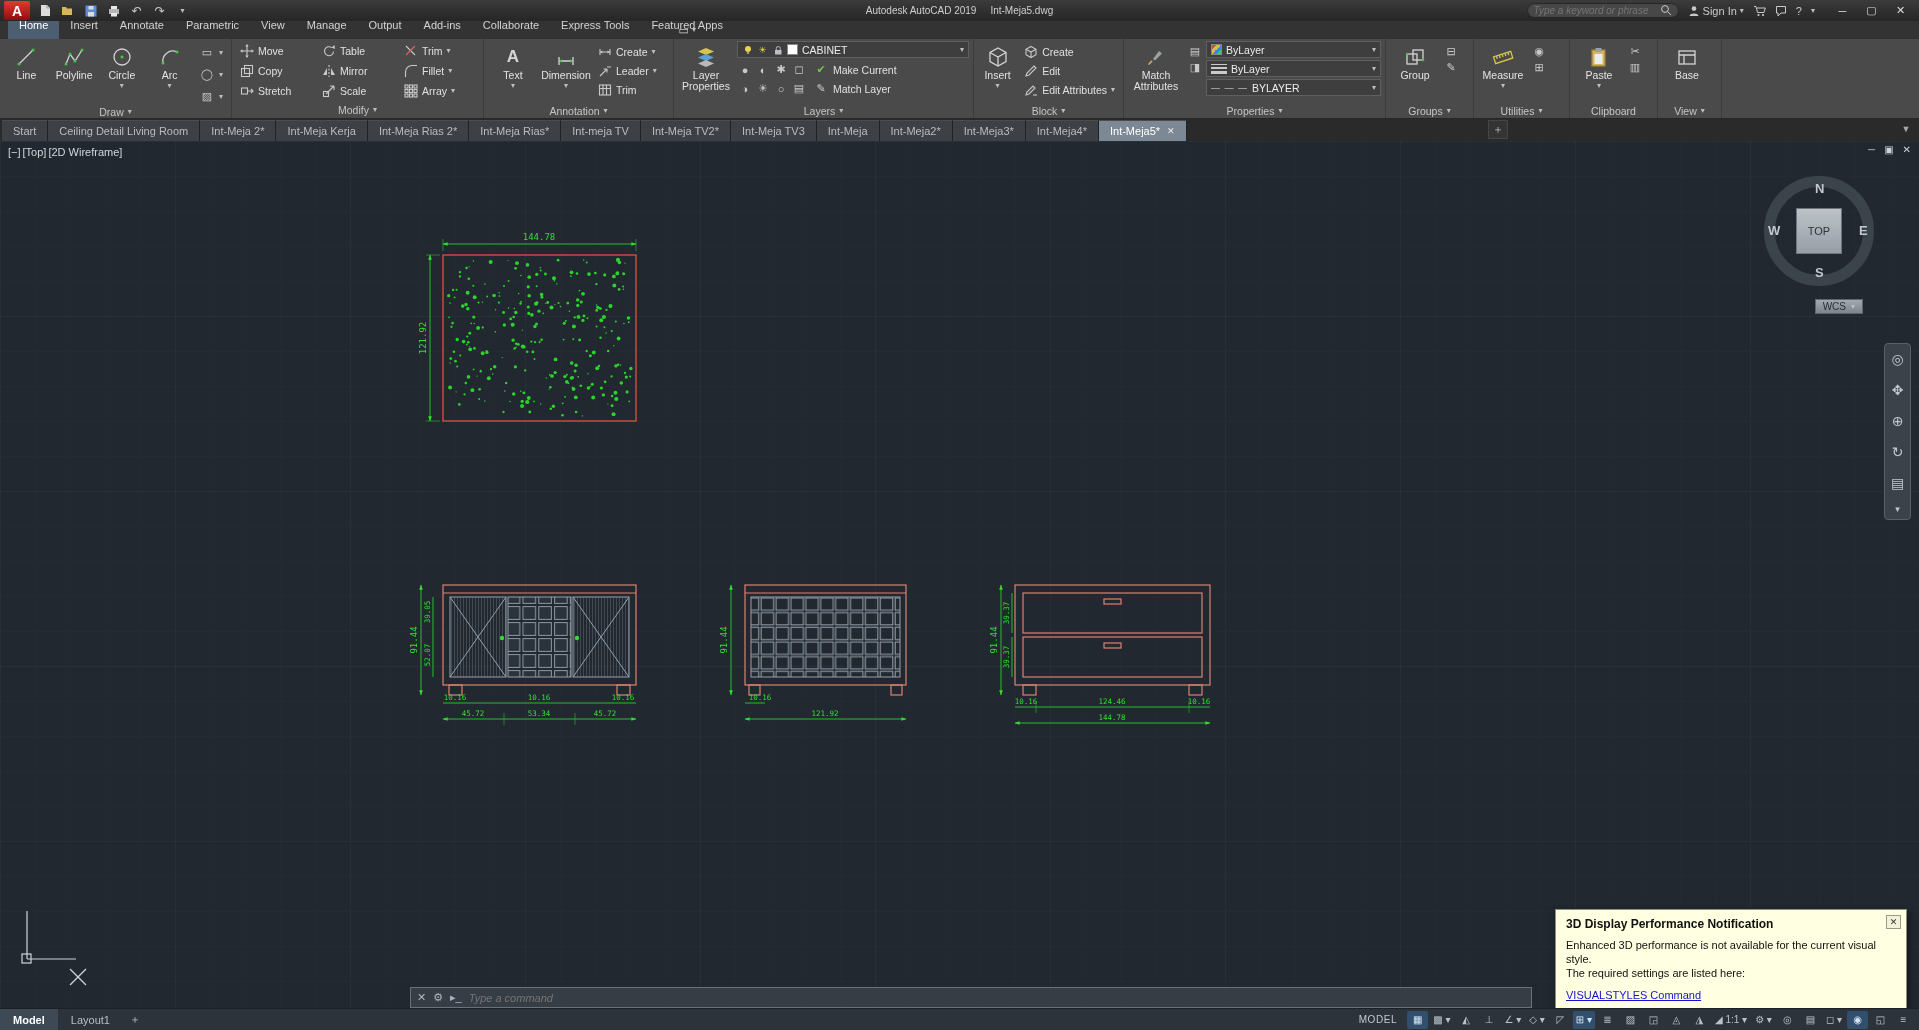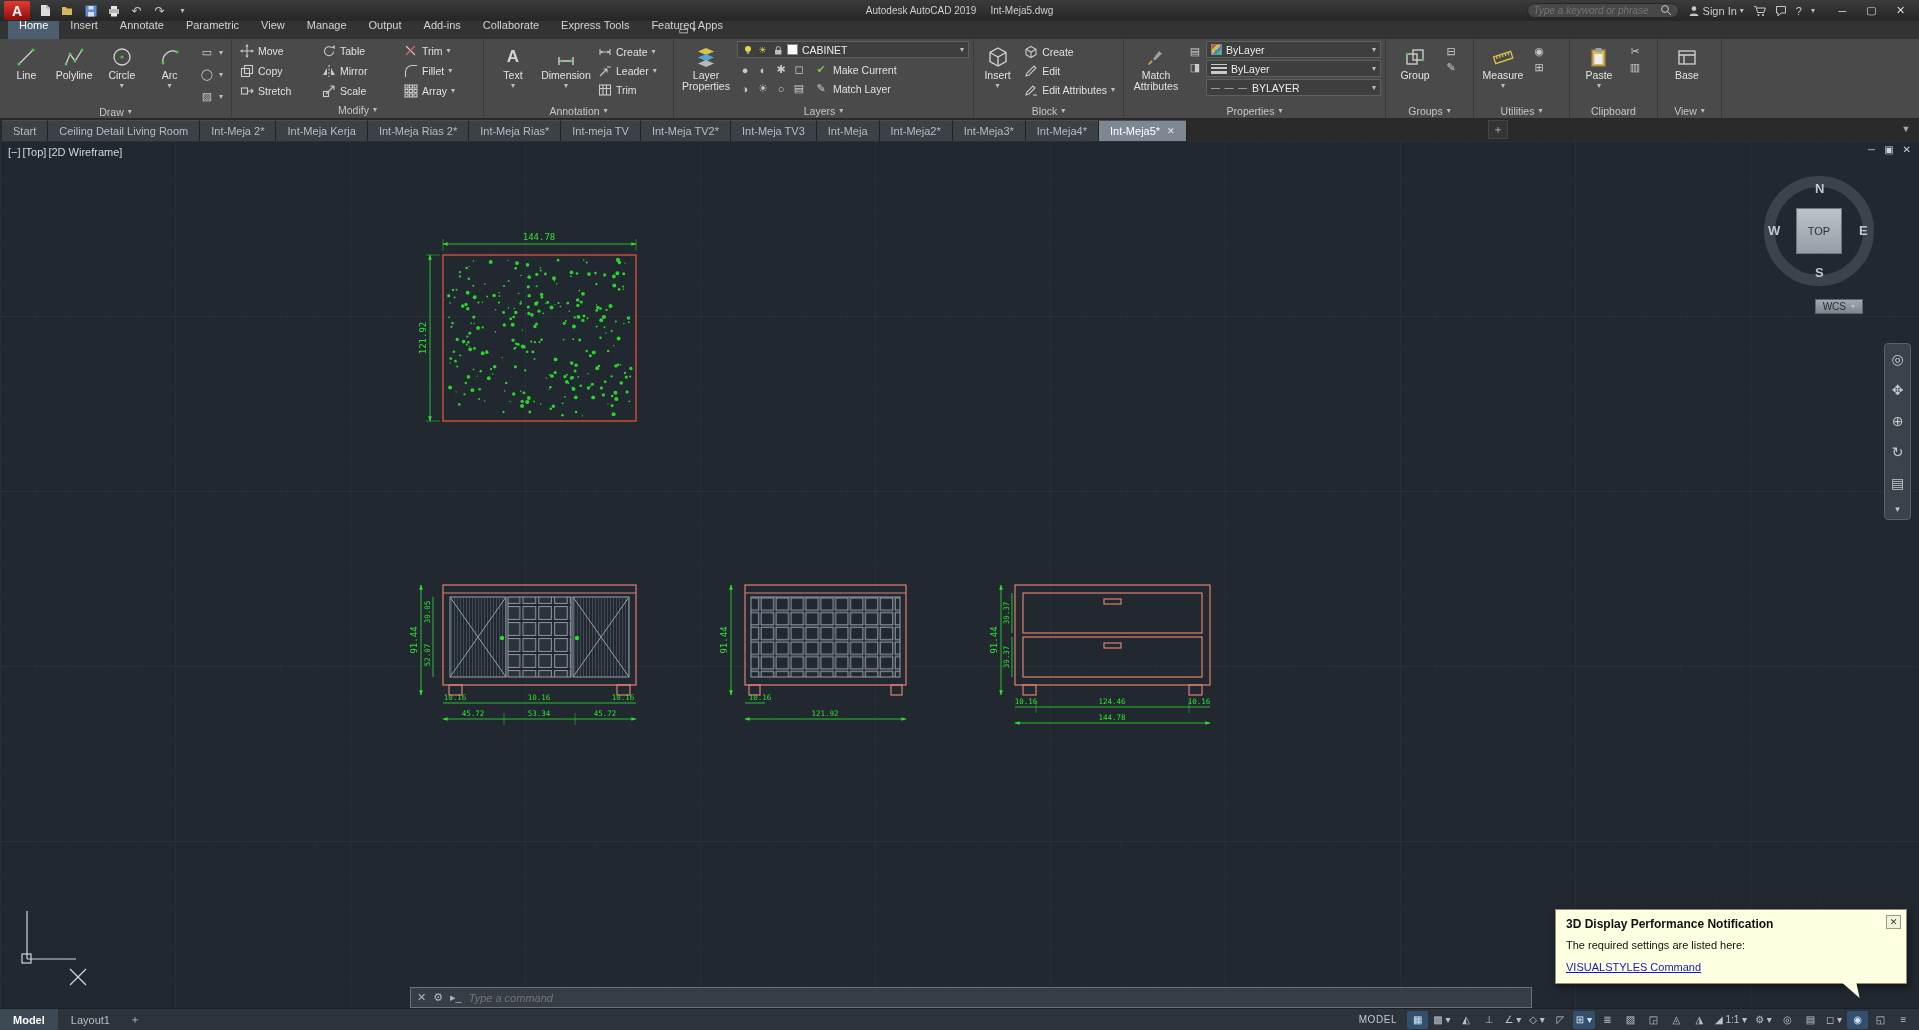--- a/index.html
+++ b/index.html
@@ -1146,20 +1146,21 @@
     <span class="cic">✕</span>
     <span class="cic">⚙</span>
     <span class="prompt">▸_</span>
     <input type="text" placeholder="Type a command" style="">
   </div>
 
   <div class="notif">
     <div class="notif-title">3D Display Performance Notification</div>
     <div class="notif-close">✕</div>
     <div class="notif-body">
+      <div>Enhanced 3D performance is not available for the current visual style.</div>
       <div>The required settings are listed here:</div>
     </div>
     <span class="notif-link">VISUALSTYLES Command</span>
   </div>
 </div>
 
 <div class="statusbar">
   <div class="mtabs">
     <span class="mtab active">Model</span>
     <span class="mtab">Layout1</span>

